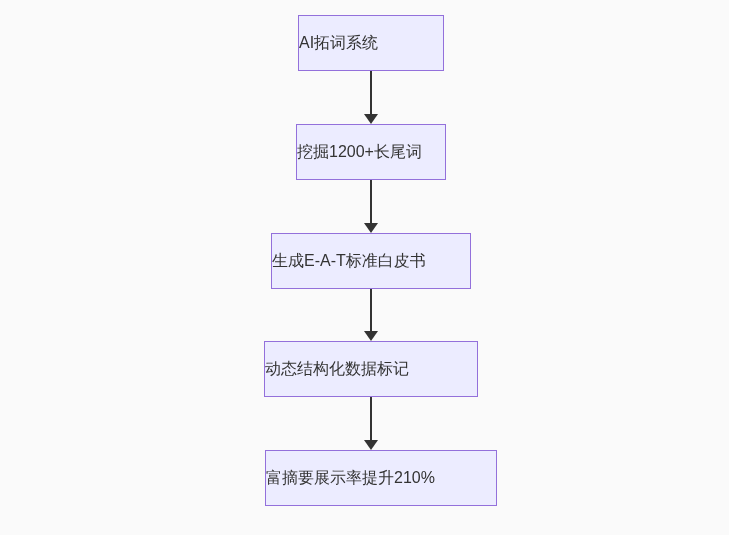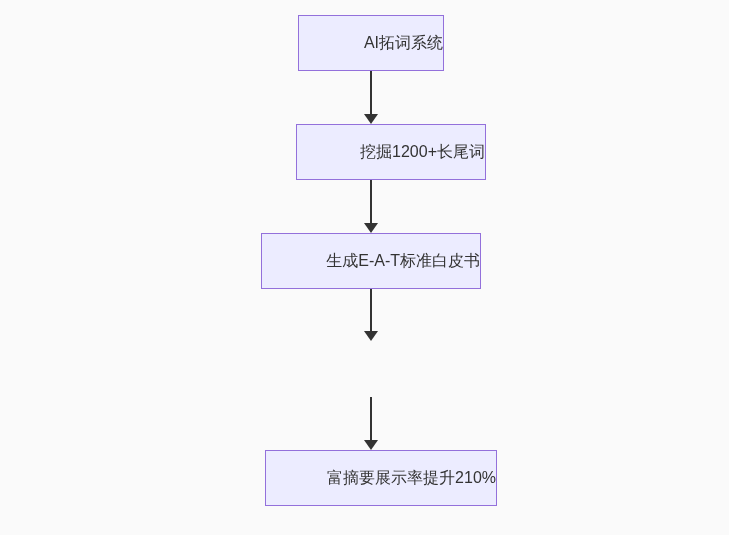--- a/index.html
+++ b/index.html
@@ -23,28 +23,28 @@
   .node {
     position: absolute;
     left: 371px;
     transform: translateX(-50%);
     height: 56px;
     background: var(--node-fill);
     border: 1px solid var(--node-border);
     color: var(--text);
     display: flex;
     align-items: center;
-    justify-content: flex-end;
+    justify-content: flex-start;
     font-size: 16px;
     line-height: 1;
     white-space: nowrap;
   }
   .n1 { top: 15px;  width: 146px; }
-  .n2 { top: 124px; width: 190px; margin-left: 20px; }
-  .n3 { top: 233px; width: 220px; }
+  .n2 { top: 124px; width: 150px; }
+  .n3 { top: 233px; width: 200px; }
   .n4 { top: 341px; width: 214px; }
   .n5 { top: 450px; width: 232px; margin-left: 10px; }
 
   .edge {
     position: absolute;
     left: 371px;
     transform: translateX(-50%);
     width: 14px;
     display: flex;
     flex-direction: column;
@@ -93,20 +93,23 @@
 
   <div class="node n3">
     <span>生成E-A-T标准白皮书</span>
   </div>
 
   <div class="edge e3">
     <div class="edge-line"></div>
     <div class="edge-head"></div>
   </div>
 
+  <div class="node n4">
+    <span>动态结构化数据标记</span>
+  </div>
 
   <div class="edge e4">
     <div class="edge-line"></div>
     <div class="edge-head"></div>
   </div>
 
   <div class="node n5">
     <span>富摘要展示率提升210%</span>
   </div>
 

